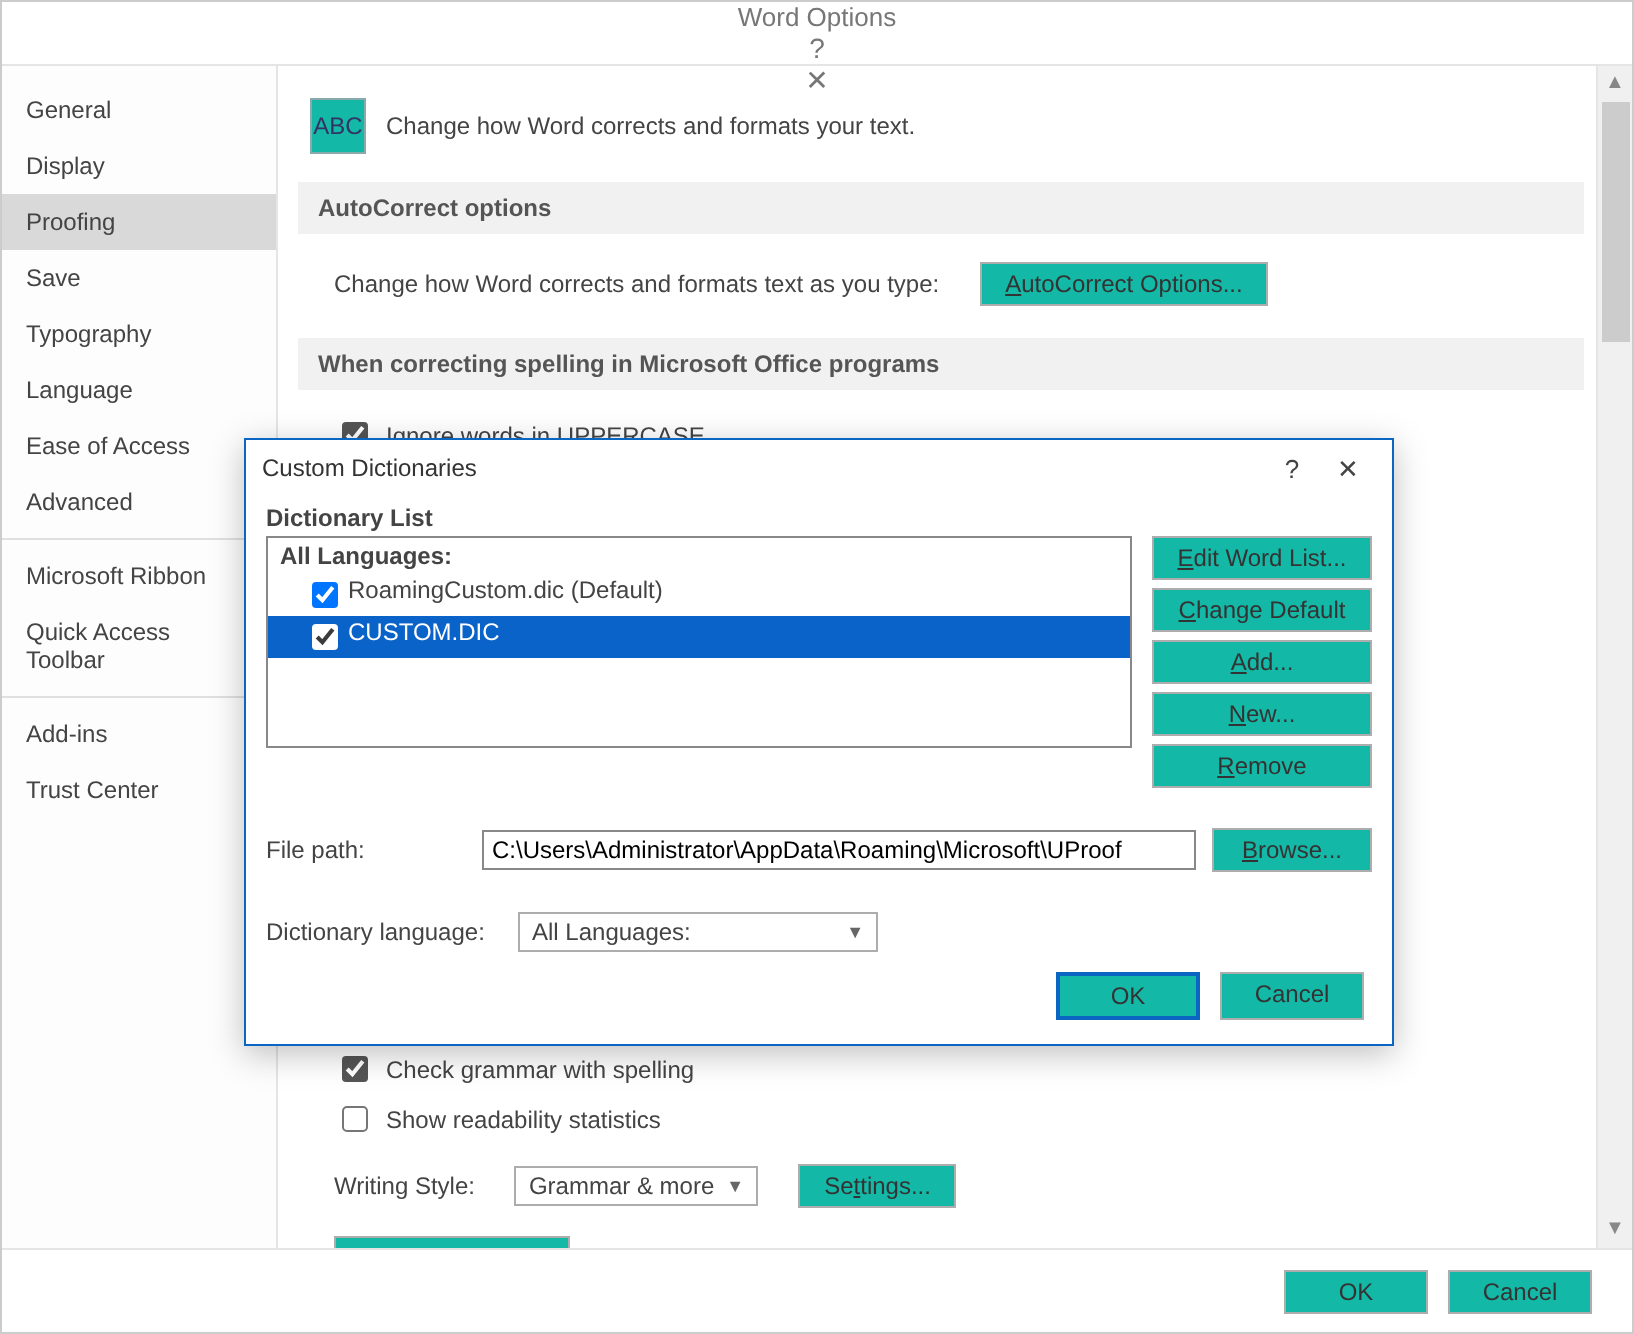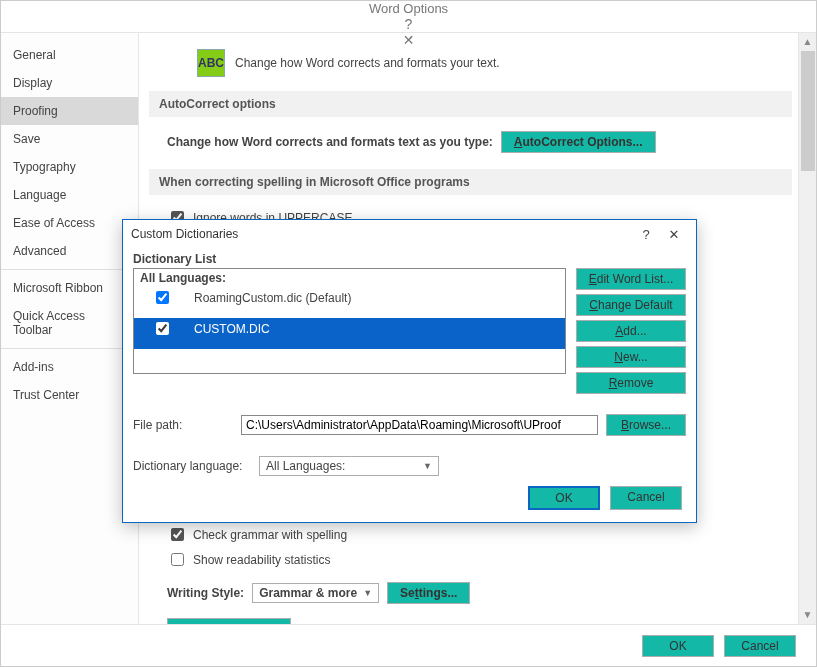--- a/index.html
+++ b/index.html
@@ -11,44 +11,44 @@
 .main { display: flex; height: calc(100% - 74px); }
 .sidebar { width: 138px; background: #fdfdfd; border-right: 1px solid #e5e5e5; padding-top: 8px; }
 .sidebar .item { padding: 7px 12px; color: #444; cursor: default; }
 .sidebar .item.selected { background: #d9d9d9; }
 .sidebar .sep { border-top: 1px solid #e0e0e0; margin: 4px 0; }
 .content { flex: 1; position: relative; overflow: hidden; padding: 10px 24px 0 10px; }
 .scrollbar { position: absolute; right: 0; top: 0; width: 18px; height: 100%; background: #f0f0f0; border-left: 1px solid #e5e5e5; }
 .scrollbar .up, .scrollbar .down { height: 18px; text-align: center; line-height: 18px; color: #888; font-size: 10px; }
 .scrollbar .thumb { position: absolute; top: 18px; left: 2px; width: 14px; height: 120px; background: #ccc; }
 .intro { display: flex; align-items: center; gap: 10px; padding: 6px 0 14px 6px; }
-.intro .icon { width: 28px; height: 28px; border: 1px solid #8aa; display: flex; align-items: center; justify-content: center; font-weight: bold; color: #336; background: #84cc16; margin-left: 42px; }
+.intro .icon { width: 28px; height: 28px; border: 1px solid #8aa; display: flex; align-items: center; justify-content: center; font-weight: normal; color: #336; background: #14b8a6; }
 .section-h { background: #f1f1f1; padding: 6px 10px; font-weight: 600; color: #555; margin-bottom: 10px; }
-.row { padding: 4px 0 4px 18px; display: flex; align-items: center; gap: 8px; font-weight: bold; }
+.row { padding: 4px 0 4px 18px; display: flex; align-items: center; gap: 20px; }
 .btn { background: #14b8a6; border: 1px solid #adadad; padding: 3px 12px; color: #333; cursor: default; }
 .btn .ul { text-decoration: underline; }
 .chk { display: flex; align-items: center; gap: 6px; padding: 3px 0 3px 18px; }
 .chk input { width: 13px; height: 13px; accent-color: #555; }
 .select { border: 1px solid #adadad; padding: 2px 6px; background: #fff; display: inline-flex; align-items: center; gap: 6px; min-width: 120px; }
 .select .caret { font-size: 9px; color: #666; }
 .footer { position: absolute; bottom: 0; left: 0; right: 0; height: 42px; border-top: 1px solid #e5e5e5; display: flex; justify-content: flex-end; align-items: center; gap: 10px; padding: 0 20px; background: #fff; }
 .footer .btn { min-width: 72px; text-align: center; }
 
 
 .overlay { position: absolute; left: 121px; top: 218px; width: 575px; background: #fff; border: 1px solid #0b66c3; box-shadow: 0 4px 16px rgba(0,0,0,.25); }
 .overlay .modal-titlebar { height: 28px; display: flex; align-items: center; padding: 0 8px; }
 .overlay .modal-titlebar .mt { flex: 1; color: #333; }
 .overlay .modal-titlebar .mt-btn { width: 28px; text-align: center; color: #444; font-size: 13px; }
 .overlay .body { padding: 4px 10px 10px 10px; }
 .overlay .heading { font-weight: 600; margin-bottom: 2px; }
 .overlay .row2 { display: flex; gap: 10px; }
 .overlay .listwrap { flex: 1; }
 .overlay .list { border: 1px solid #888; height: 106px; overflow: hidden; }
 .overlay .list .grp { font-weight: 600; padding: 2px 6px; }
-.overlay .list .li { display: flex; align-items: center; gap: 22px; padding: 1px 6px 11px 18px; }
+.overlay .list .li { display: flex; gap: 2px; padding: 1px 6px 1px 18px; }
 .overlay .list .li.sel { background: #0a63c9; color: #fff; }
 .overlay .list .li.sel input { accent-color: #fff; }
 .overlay .btncol { width: 110px; display: flex; flex-direction: column; gap: 4px; }
 .overlay .btncol .btn { width: 100%; text-align: center; padding: 3px 4px; white-space: nowrap; }
 .overlay .formrow { display: flex; align-items: center; gap: 8px; margin-top: 20px; }
 .overlay .formrow .lbl { width: 100px; }
 .overlay .formrow input[type=text] { flex: 1; border: 1px solid #888; padding: 2px 4px; background: #fff; }
 .overlay .modal-footer { display: flex; justify-content: flex-end; gap: 10px; padding: 10px 4px 2px 0; }
 .overlay .modal-footer .btn { min-width: 72px; text-align: center; }
 .overlay .modal-footer .btn.primary { border: 2px solid #0b66c3; }

